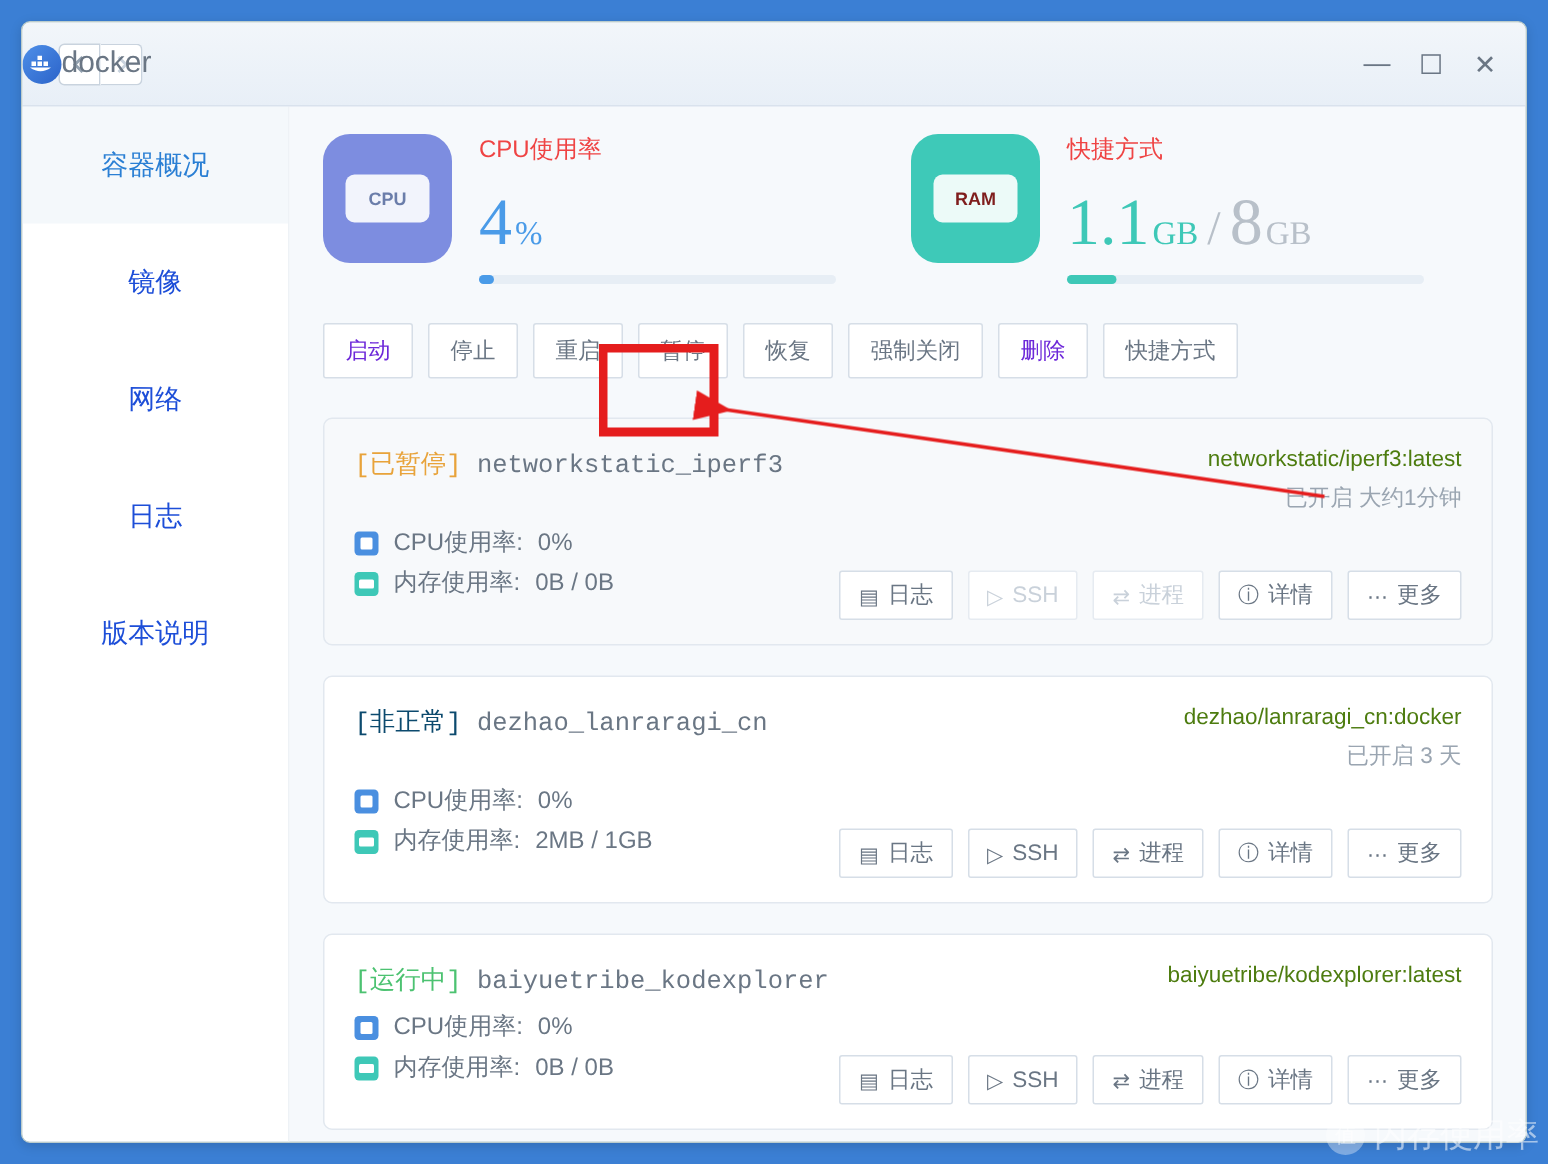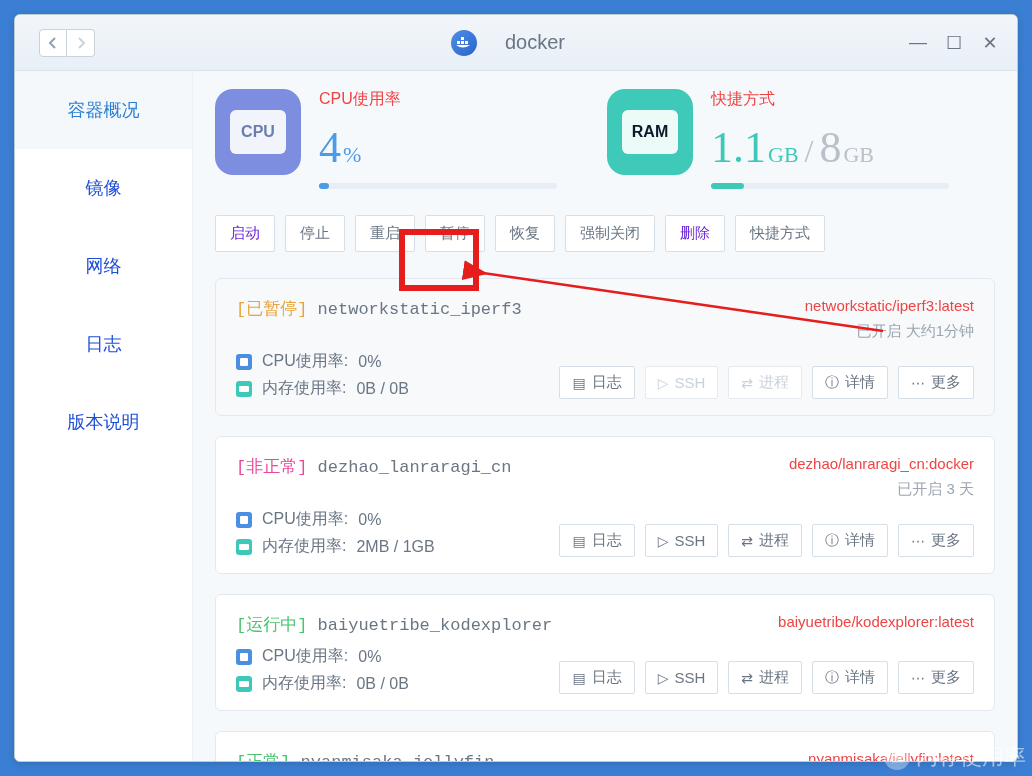--- a/index.html
+++ b/index.html
@@ -33,21 +33,21 @@
   width: 28px; height: 28px;
   border: 1px solid #c9d3de;
   background: #fff;
   display: flex; align-items: center; justify-content: center;
   cursor: pointer; color: #92a0af;
 }
 .nav-arrows button:first-child { border-radius: 4px 0 0 4px; }
 .nav-arrows button:last-child { border-radius: 0 4px 4px 0; border-left: none; }
 .title-center {
   position: absolute; left: 0; right: 16px;
-  display: flex; align-items: center; justify-content: center; gap: 28px;
+  display: flex; align-items: center; justify-content: flex-start; gap: 0;
   pointer-events: none;
 }
 .docker-icon {
   width: 26px; height: 26px; border-radius: 50%;
   background: linear-gradient(135deg,#4e8fe8,#2b63c9);
   display: flex; align-items: center; justify-content: center;
   color: #fff; font-size: 14px;
 }
 .title-center span { font-size: 20px; color: #6a7684; font-family: "Segoe UI", Arial; }
 .win-ctrl { position: absolute; right: 18px; display: flex; gap: 18px; }
@@ -64,23 +64,23 @@
 .main { flex: 1; overflow-y: auto; padding: 18px 22px 0 22px; }
 .stats { display: flex; gap: 50px; margin-bottom: 26px; }
 .stat { display: flex; gap: 18px; align-items: flex-start; }
 .chip {
   width: 86px; height: 86px; border-radius: 18px;
   display: flex; align-items: center; justify-content: center;
   font-size: 13px; color: #fff;
 }
 .chip.cpu { background: #7d8de0; }
 .chip.ram { background: #3ec9b8; }
-.chip-inner { width: 56px; height: 44px; background: rgba(255,255,255,.9); border-radius: 6px; display:flex; align-items:center; justify-content:center; font-weight:600; font-size:16px; }
+.chip-inner { width: 56px; height: 32px; background: rgba(255,255,255,.9); border-radius: 6px; display:flex; align-items:center; justify-content:center; font-weight:600; font-size:12px; }
 .cpu .chip-inner { color:#6b7daa; }
-.ram .chip-inner { color:#0f172a; }
+.ram .chip-inner { color:#7f1d1d; }
 .stat-text .label { font-size: 16px; color: #ef4444; margin-bottom: 12px; }
 .stat-text .value { font-family: Georgia, serif; color: #3ec8b7; display:flex; align-items:baseline; gap:2px; }
 .stat-text.cpu .value { color: #4a9be8; }
 .stat-text .value .big { font-size: 44px; }
 .stat-text .value .unit { font-size: 22px; }
 .stat-text .value .sep { color: #b8c0c9; font-size: 32px; margin: 0 4px; }
 .stat-text .value .dim { color:#b8c0c9; }
 .bar { width: 238px; height: 6px; background: #e7eef5; border-radius: 3px; margin-top: 10px; position: relative; }
 .bar .fill { height: 100%; border-radius: 3px; }
 .bar.cpu .fill { background: #4a9be8; }
@@ -97,31 +97,31 @@
   position: absolute;
   left: 384px; top: 214px;
   width: 80px; height: 62px;
   border: 6px solid #e51d1d;
   pointer-events: none;
   z-index: 5;
 }
 .arrow-svg { position:absolute; left: 438px; top: 244px; width: 440px; height: 80px; z-index:4; pointer-events:none; }
 
 .card {
-  border: 1px solid #e2e8ef; border-radius: 6px; padding: 18px 20px 16px 20px;
+  border: 1px solid #e2e8ef; border-radius: 6px; padding: 18px 20px 30px 20px;
   margin-bottom: 20px; background: #fff; position: relative;
 }
 .card.first { background: #f7f9fb; }
 .card-top { display:flex; justify-content: space-between; align-items:flex-start; margin-bottom: 10px; }
 .card-name { font-size: 17px; color: #6a7684; font-family: "Courier New", monospace; }
 .status-tag { font-family: inherit; }
 .status-tag.paused { color: #e8a33a; }
-.status-tag.error { color: #ec4899; }
+.status-tag.error { color: #0c4a6e; }
 .status-tag.running { color: #4cc271; }
-.card-image { color: #ef4444; font-size: 15px; text-align: right; }
+.card-image { color: #4d7c0f; font-size: 15px; text-align: right; }
 .card-uptime { color: #9aa5b1; font-size: 15px; text-align: right; margin-top: 8px; }
 .card-row { display:flex; align-items:center; gap:10px; color:#6a7684; font-size:16px; margin-top:6px; }
 .row-icon { width:16px; height:16px; display:inline-flex; align-items:center; justify-content:center; border-radius:3px; }
 .row-icon.cpu { background:#4a8fe0; }
 .row-icon.mem { background:#3ec8b7; }
 .row-icon svg { width:10px; height:10px; fill:#fff; }
 .card-actions { position:absolute; right:20px; bottom:16px; display:flex; gap:10px; }
 .card-actions button {
   padding: 6px 12px; border: 1px solid #d6dee7; background: #fff;
   font-size: 15px; color: #6a7684; border-radius: 2px; cursor: pointer;

